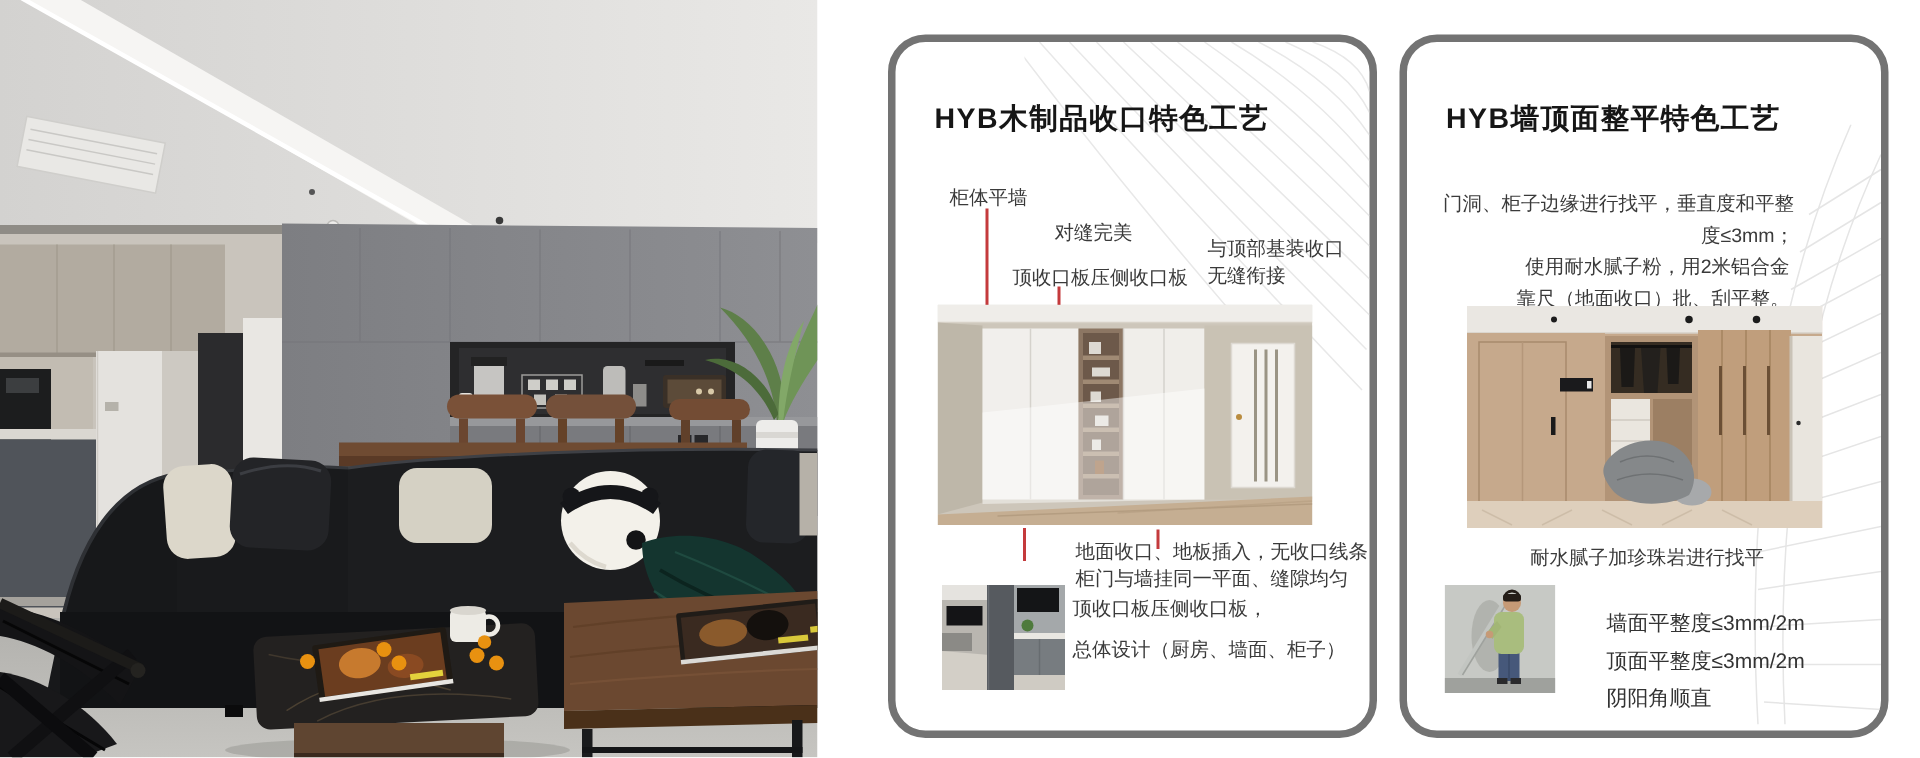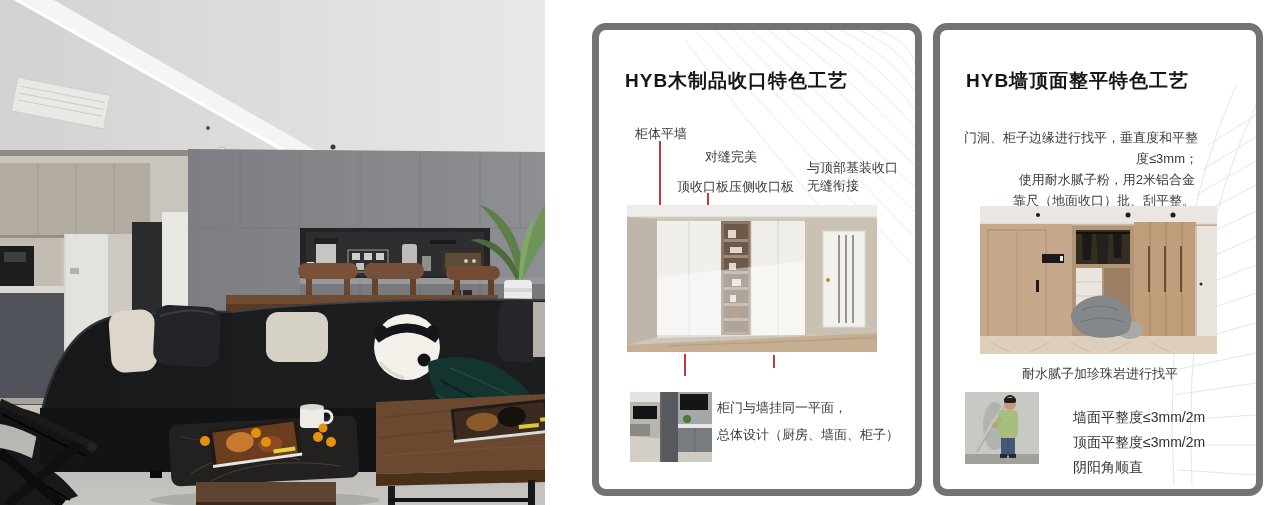--- a/index.html
+++ b/index.html
@@ -1,21 +1,21 @@
 <!DOCTYPE html>
 <html><head>
 <meta charset="utf-8">
 <style>
   html,body{margin:0;padding:0;background:#ffffff;}
   body{width:1280px;height:505px;overflow:hidden;
        font-family:"Liberation Sans","DejaVu Sans",sans-serif;}
   .stage{position:relative;width:1280px;height:505px;background:#fff;}
   .photo-panel{position:absolute;left:0;top:0;width:545px;height:505px;overflow:hidden;}
   .card{position:absolute;top:23px;width:316px;height:459px;background:#fff;
-        border:7px solid #737373;border-radius:14px;overflow:hidden;}
+        border:5px solid #737373;border-radius:25px;overflow:hidden;}
   .card1{left:592px;} .card2{left:933px;}
   .deco{position:absolute;pointer-events:none;}
   .card-title{position:absolute;font-size:19px;font-weight:700;color:#161616;
               letter-spacing:1px;white-space:nowrap;}
   .lbl{position:absolute;font-size:13px;color:#3a3a3a;white-space:nowrap;}
   .body13{position:absolute;font-size:13px;color:#3a3a3a;line-height:18px;white-space:nowrap;}
   .para13{position:absolute;font-size:13px;color:#3a3a3a;line-height:21px;white-space:nowrap;text-align:right;}
   .note27{position:absolute;font-size:13px;color:#3a3a3a;line-height:27px;white-space:nowrap;}
   .spec14{position:absolute;font-size:14px;color:#333;line-height:25px;white-space:nowrap;}
   .redline{position:absolute;width:2px;background:#c43a3c;}
@@ -327,20 +327,24 @@
         <line x1="40" y1="141" x2="250" y2="133" stroke="#b49d81"></line>
         <line x1="120" y1="139" x2="250" y2="131" stroke="#b49d81" opacity="0.6"></line>
         <polygon points="30,72 178,56 178,130 30,133" fill="#ffffff" opacity="0.45"></polygon>
       </svg>
     </div>
 
     <div class="redline" style="left:85px;top:324px;height:22px;"></div>
     <div class="lbl" style="left:58px;top:344px;margin-top:40px;">柜门全盖</div>
 
     <div class="redline" style="left:174px;top:325px;height:13px;"></div>
+    <div class="body13" style="left:120px;top:331px;">
+      <div>地面收口、地板插入，无收口线条</div>
+      <div>柜门与墙挂同一平面、缝隙均匀</div>
+    </div>
 
     <div class="img-frame" style="left:31px;top:362px;width:82px;height:70px;">
       <svg width="82" height="70" viewBox="0 0 82 70">
         <rect x="0" y="0" width="48" height="70" fill="#b9b6b0"></rect>
         <rect x="0" y="0" width="48" height="10" fill="#e5e3df"></rect>
         <rect x="3" y="14" width="24" height="13" fill="#141416"></rect>
         <rect x="0" y="32" width="20" height="12" fill="#8b8a86"></rect>
         <polygon points="0,44 48,48 48,70 0,70" fill="#d3cfc7"></polygon>
         <rect x="30" y="0" width="18" height="70" fill="#565a5f"></rect>
         <line x1="31" y1="0" x2="31" y2="70" stroke="#6a6e73"></line>
@@ -348,21 +352,21 @@
         <rect x="50" y="2" width="28" height="16" fill="#141517"></rect>
         <circle cx="57" cy="27" r="4" fill="#4e7a3c"></circle>
         <rect x="48" y="32" width="34" height="4" fill="#e9e7e2"></rect>
         <rect x="48" y="36" width="34" height="24" fill="#777c80"></rect>
         <line x1="65" y1="36" x2="65" y2="60" stroke="#676c70"></line>
         <rect x="48" y="60" width="34" height="10" fill="#cfcbc3"></rect>
       </svg>
     </div>
 
     <div class="note27" style="left:118px;top:364px;">
-      <div>柜门与墙挂同一平面，</div>
+      <div>顶收口板压侧收口板，</div>
       <div>总体设计（厨房、墙面、柜子）</div>
     </div>
   </div>
 
   <div class="card card2">
 
     <svg class="deco" style="top:55px;right:0;" width="190" height="400" viewBox="0 0 190 400" fill="none" stroke="#e5e5e5" stroke-width="1">
       <path d="M170,0 Q95,170 108,400"></path>
       <path d="M190,20 Q115,180 126,400"></path>
       <path d="M142,60 L190,30"></path>

